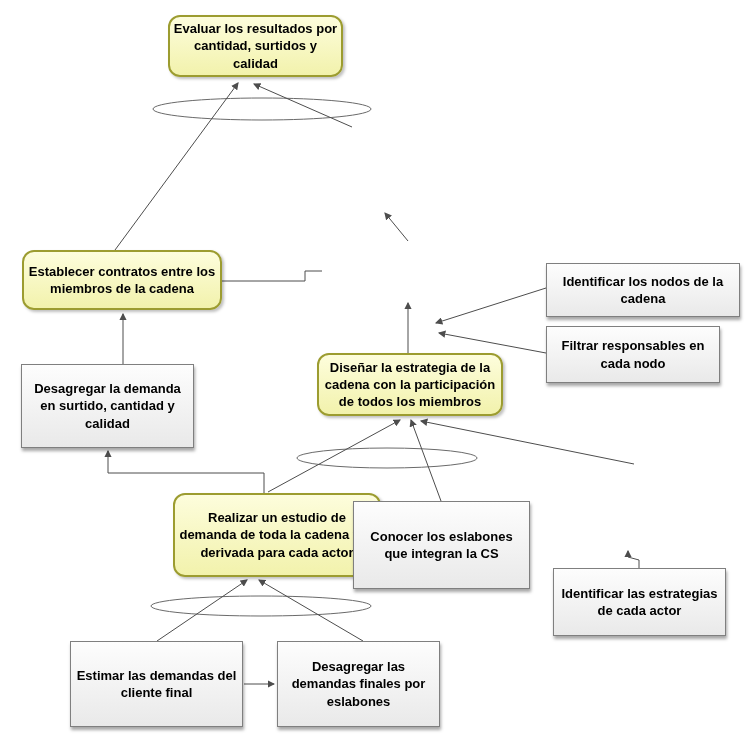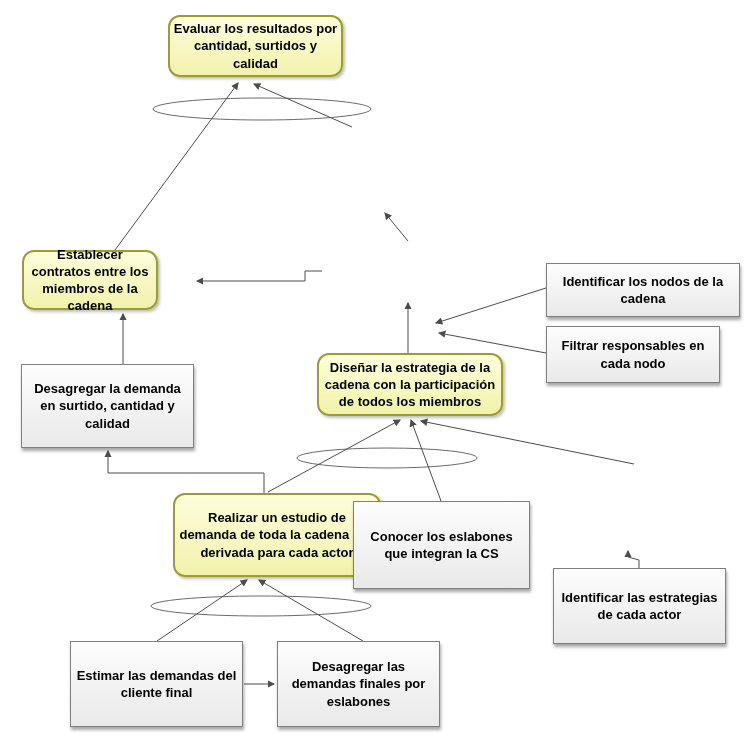--- a/index.html
+++ b/index.html
@@ -76,34 +76,34 @@
     <polyline points="264,493 264,473 108,473 108,451" fill="none" stroke="#4d4d4d" stroke-width="1" marker-end="url(#arrow)"></polyline>
     <line x1="157" y1="641" x2="247" y2="580" stroke="#4d4d4d" stroke-width="1" marker-end="url(#arrow)"></line>
     <line x1="363" y1="641" x2="259" y2="580" stroke="#4d4d4d" stroke-width="1" marker-end="url(#arrow)"></line>
     <line x1="244" y1="684" x2="274" y2="684" stroke="#4d4d4d" stroke-width="1" marker-end="url(#arrow)"></line>
   </svg>
 
   <div class="node yellow" style="left:168px;top:15px;width:175px;height:62px">Evaluar los resultados por cantidad, surtidos y calidad</div>
 
 
 
-  <div class="node yellow" style="left:22px;top:250px;width:136px;height:60px">Establecer contratos entre los miembros de la cadena</div>
+  <div class="node yellow" style="left:22px;top:250px;width:200px;height:60px">Establecer contratos entre los miembros de la cadena</div>
 
   <div class="node yellow" style="left:317px;top:353px;width:186px;height:63px">Diseñar la estrategia de la cadena con la participación de todos los miembros</div>
 
   <div class="node yellow" style="left:173px;top:493px;width:208px;height:84px">Realizar un estudio de demanda de toda la cadena y la derivada para cada actor</div>
 
   <div class="node gray" style="left:546px;top:263px;width:194px;height:54px">Identificar los nodos de la cadena</div>
 
   <div class="node gray" style="left:546px;top:326px;width:174px;height:57px">Filtrar responsables en cada nodo</div>
 
   <div class="node gray" style="left:21px;top:364px;width:173px;height:84px">Desagregar la demanda en surtido, cantidad y calidad</div>
 
   <div class="node gray" style="left:353px;top:501px;width:177px;height:88px">Conocer los eslabones que integran la CS</div>
 
 
-  <div class="node gray" style="left:553px;top:568px;width:173px;height:76px">Identificar las estrategias de cada actor</div>
+  <div class="node gray" style="left:553px;top:568px;width:173px;height:68px">Identificar las estrategias de cada actor</div>
 
   <div class="node gray" style="left:277px;top:641px;width:163px;height:86px">Desagregar las demandas finales por eslabones</div>
 
   <div class="node gray" style="left:70px;top:641px;width:173px;height:86px">Estimar las demandas del cliente final</div>
 
 </div>
 
 </body></html>

